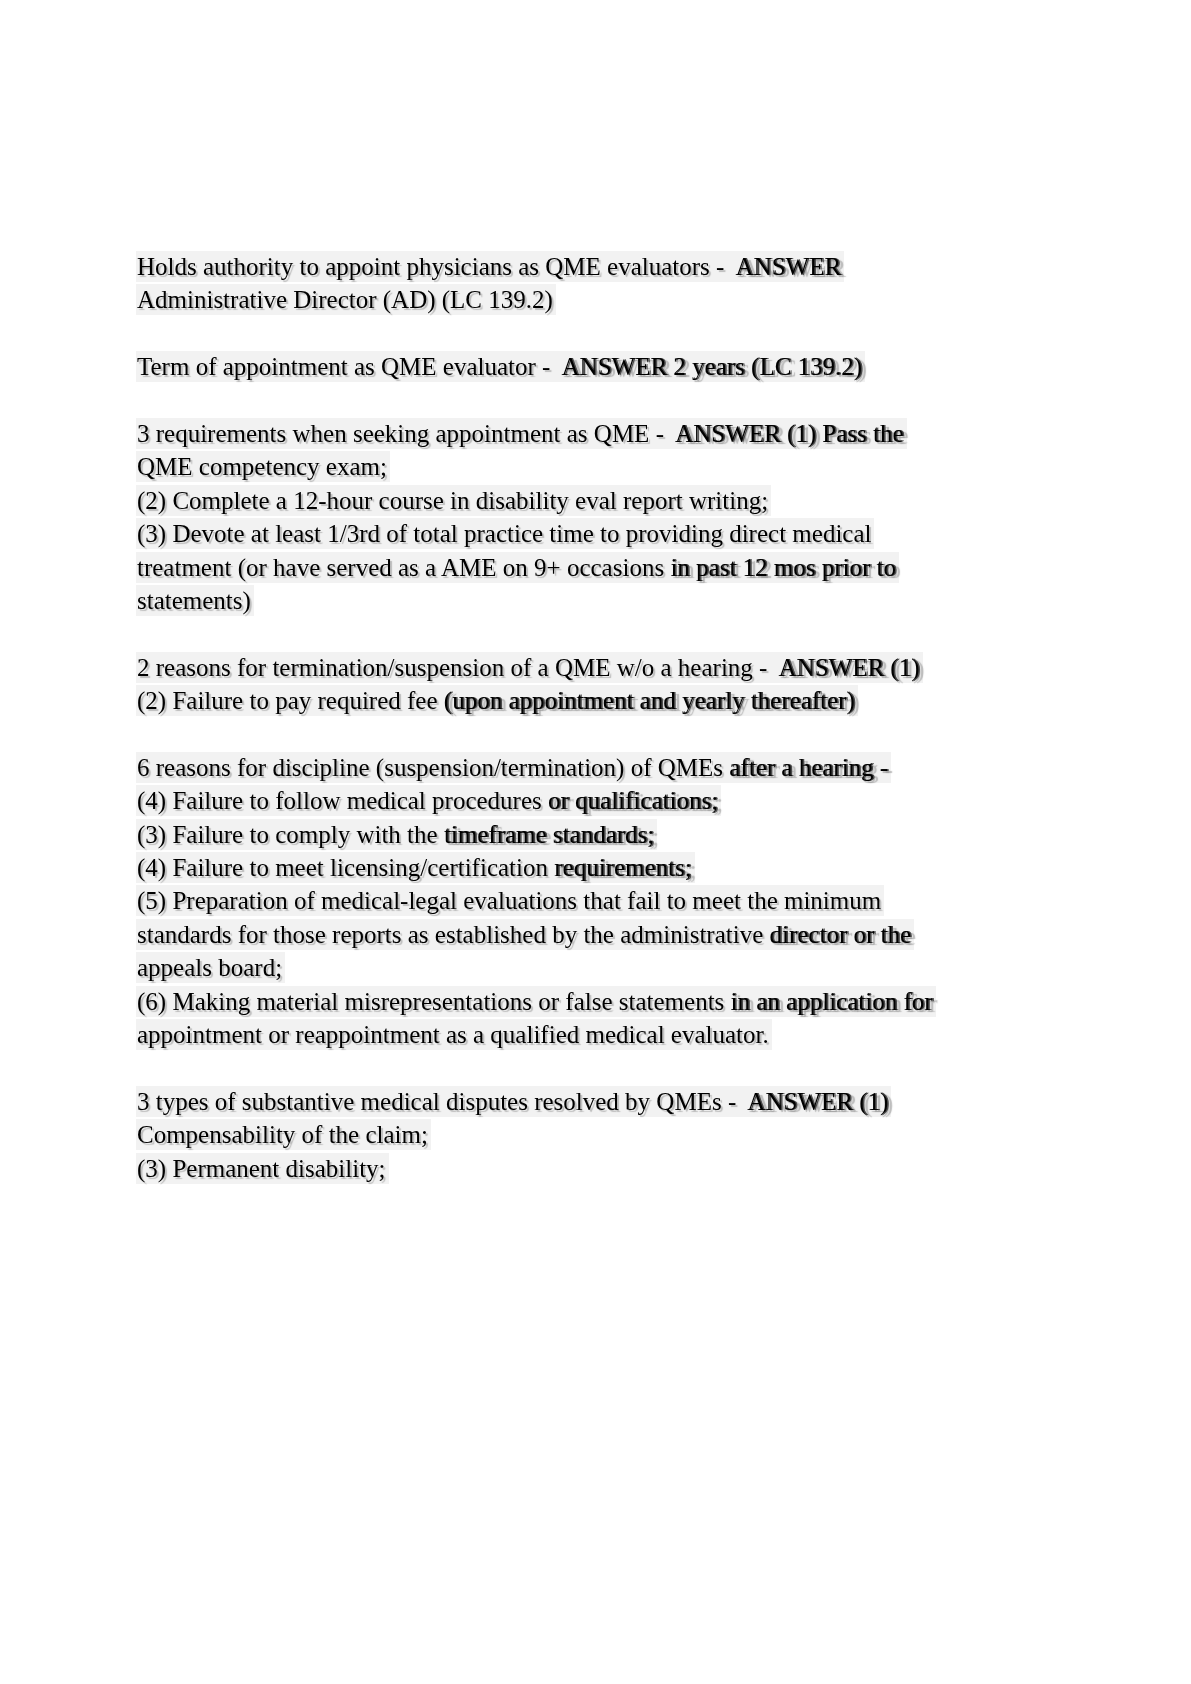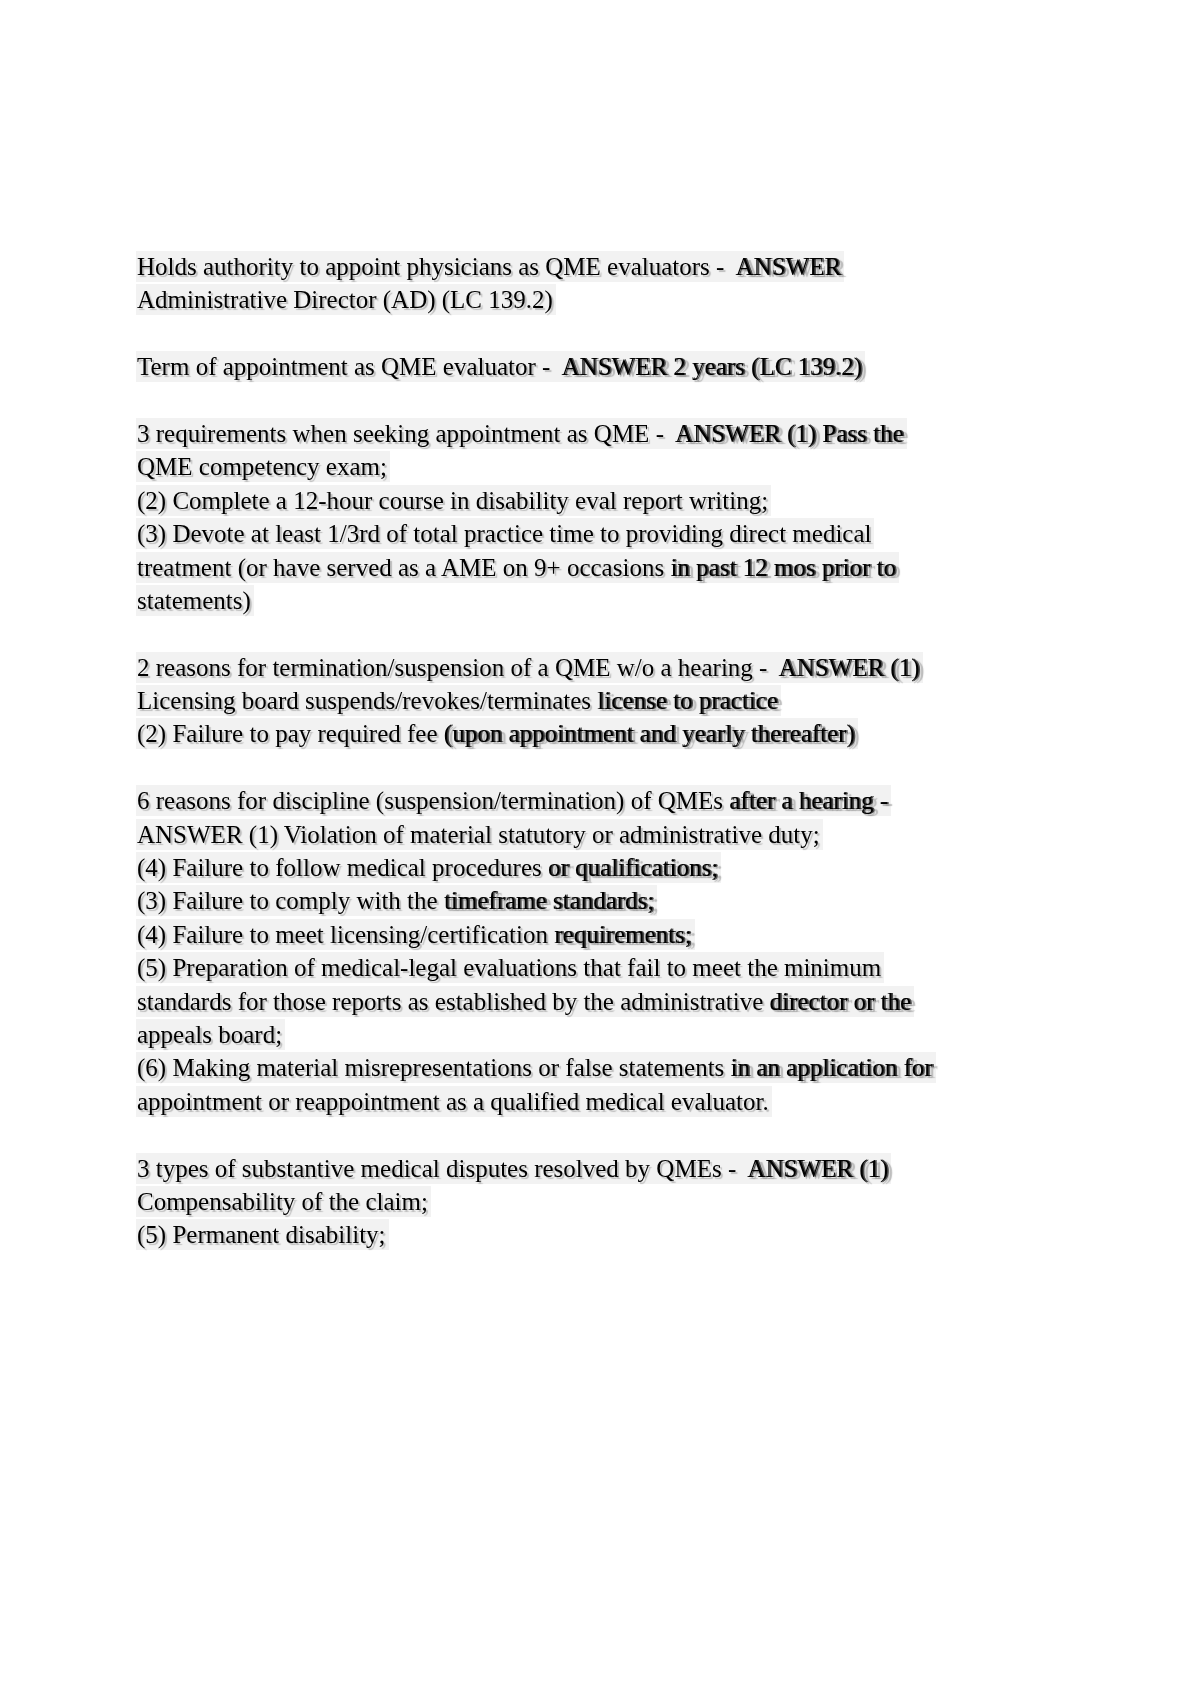--- a/index.html
+++ b/index.html
@@ -61,34 +61,32 @@
       <div class="para">
         <div class="line"><span class="hl"><span>3 requirements when seeking appointment as QME -  </span><span class="ghost">ANSWER (1) Pass the</span></span></div>
         <div class="line"><span class="hl"><span>QME competency exam;</span></span></div>
         <div class="line"><span class="hl"><span>(2) Complete a 12-hour course in disability eval report writing;</span></span></div>
         <div class="line"><span class="hl"><span>(3) Devote at least 1/3rd of total practice time to providing direct medical</span></span></div>
         <div class="line"><span class="hl"><span>treatment (or have served as a AME on 9+ occasions </span><span class="ghost">in past 12 mos prior to</span></span></div>
         <div class="line"><span class="hl"><span>statements)</span></span></div>
       </div>
       <div class="para">
         <div class="line"><span class="hl"><span>2 reasons for termination/suspension of a QME w/o a hearing -  </span><span class="ghost">ANSWER (1)</span></span></div>
-        <div class="line"><span class="hl"><span>Licensing board suspends/revokes/terminates </span><span class="ghost">license to practice</span></span></div>
         <div class="line"><span class="hl"><span>(2) Failure to pay required fee </span><span class="ghost">(upon appointment and yearly thereafter)</span></span></div>
       </div>
       <div class="para">
         <div class="line"><span class="hl"><span>6 reasons for discipline (suspension/termination) of QMEs </span><span class="ghost">after a hearing -</span></span></div>
-        <div class="line"><span class="hl"><span>ANSWER (1) Violation of material statutory or administrative duty;</span></span></div>
         <div class="line"><span class="hl"><span>(4) Failure to follow medical procedures </span><span class="ghost">or qualifications;</span></span></div>
         <div class="line"><span class="hl"><span>(3) Failure to comply with the </span><span class="ghost">timeframe standards;</span></span></div>
         <div class="line"><span class="hl"><span>(4) Failure to meet licensing/certification </span><span class="ghost">requirements;</span></span></div>
         <div class="line"><span class="hl"><span>(5) Preparation of medical-legal evaluations that fail to meet the minimum</span></span></div>
         <div class="line"><span class="hl"><span>standards for those reports as established by the administrative </span><span class="ghost">director or the</span></span></div>
         <div class="line"><span class="hl"><span>appeals board;</span></span></div>
         <div class="line"><span class="hl"><span>(6) Making material misrepresentations or false statements </span><span class="ghost">in an application for</span></span></div>
         <div class="line"><span class="hl"><span>appointment or reappointment as a qualified medical evaluator.</span></span></div>
       </div>
       <div class="para">
         <div class="line"><span class="hl"><span>3 types of substantive medical disputes resolved by QMEs -  </span><span class="ghost">ANSWER (1)</span></span></div>
         <div class="line"><span class="hl"><span>Compensability of the claim;</span></span></div>
-        <div class="line"><span class="hl"><span>(5) Permanent disability;</span></span></div>
+        <div class="line"><span class="hl"><span>(3) Permanent disability;</span></span></div>
       </div>
     </div>
 </div>
 
 </body></html>

